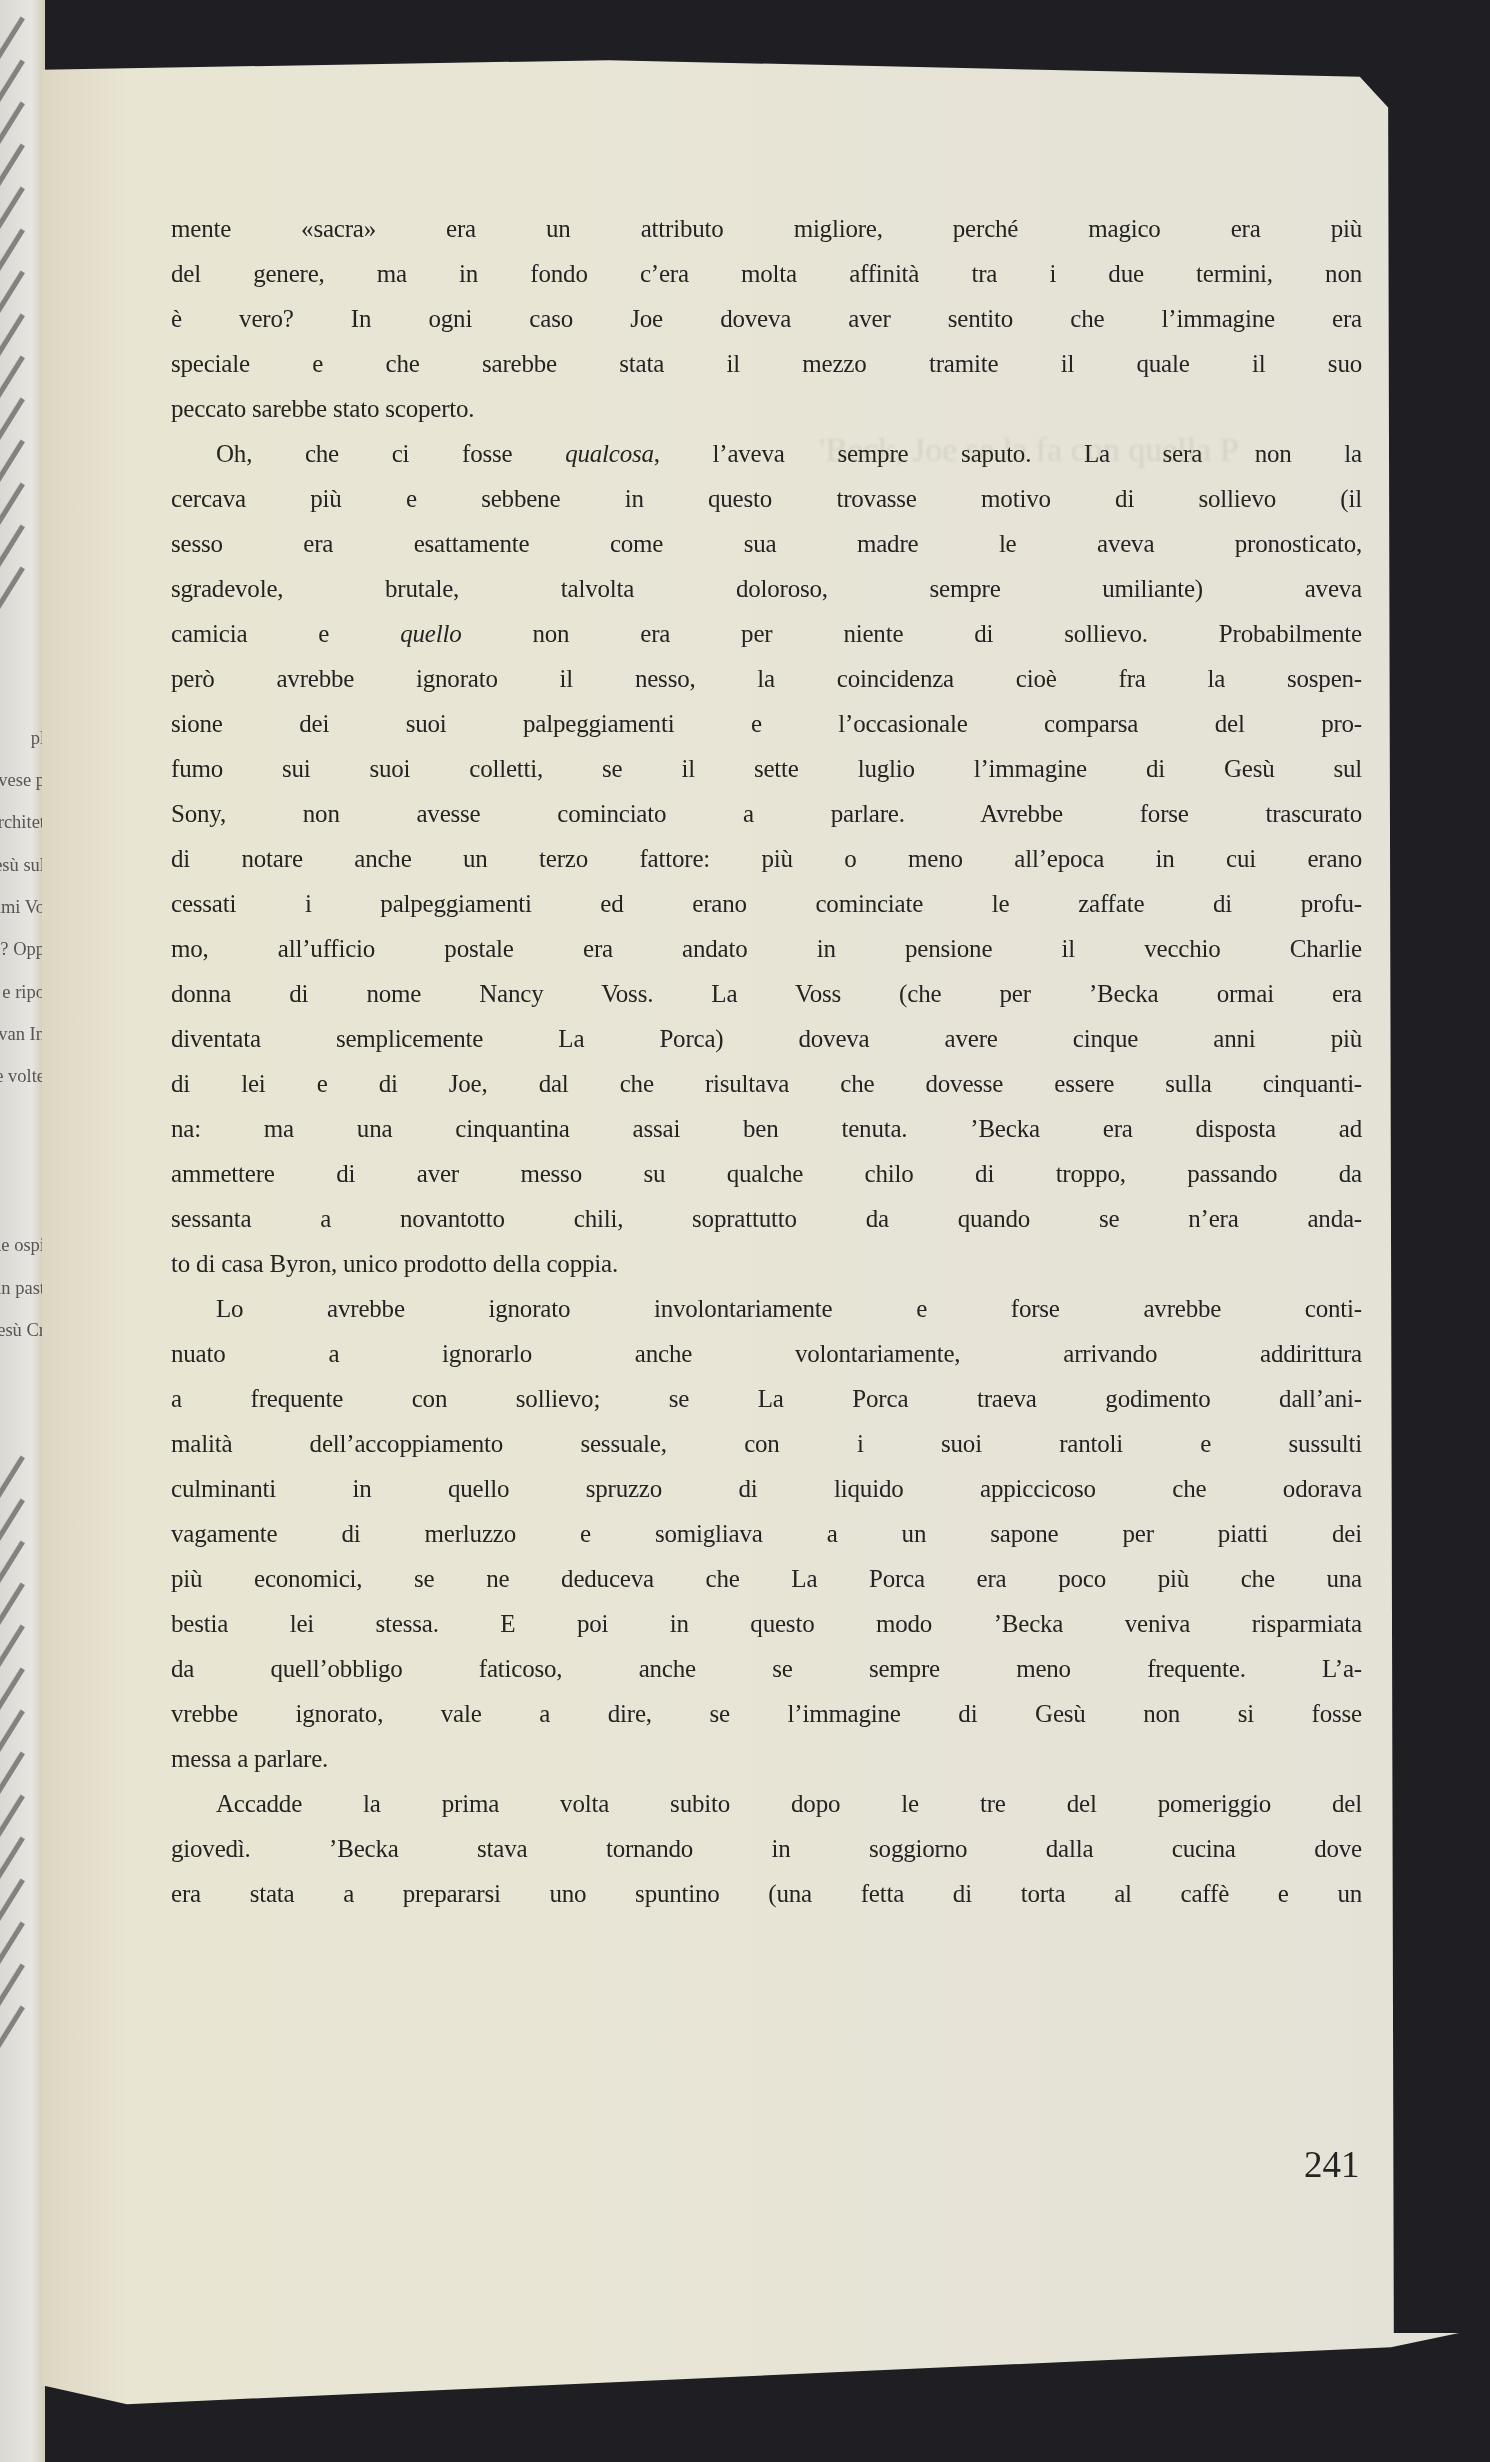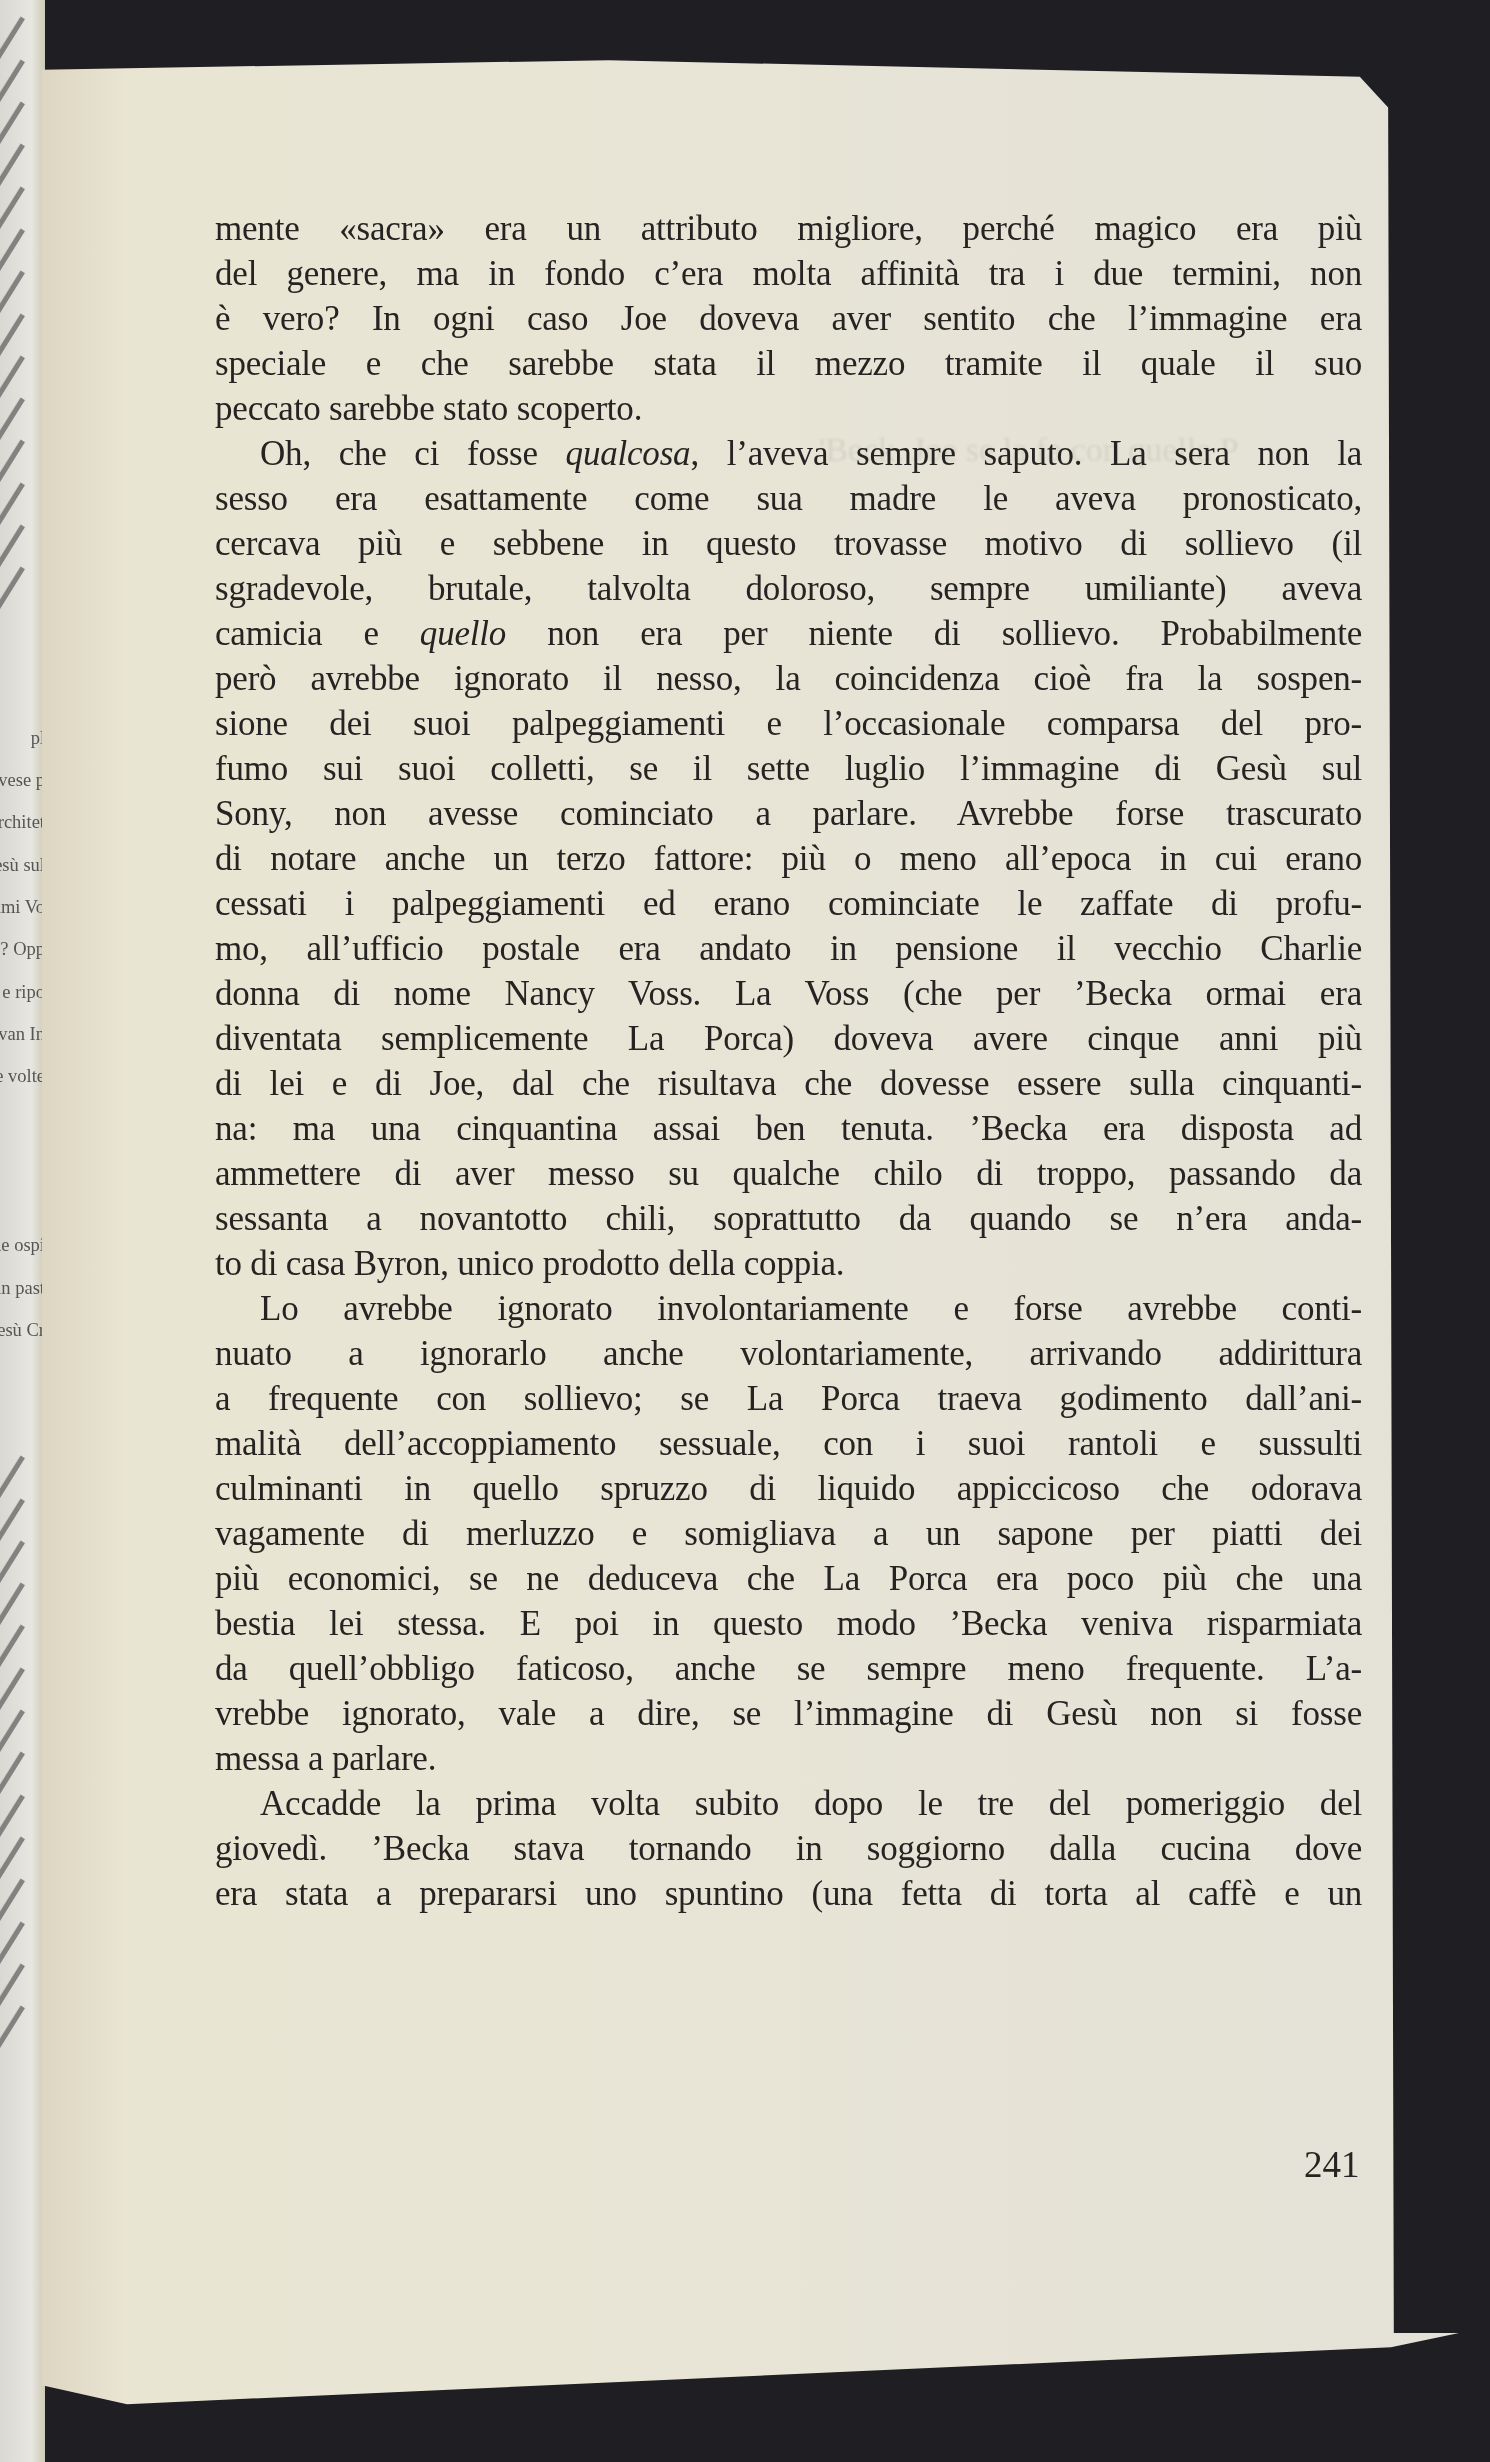--- a/index.html
+++ b/index.html
@@ -60,27 +60,26 @@
   .page-inner {
     position: absolute;
     left: 129px;
     top: 160px;
     width: 1191px;
     color: #262422;
   }
   .line {
     display: block;
     height: 45px;
-    font-size: 35px;
+    font-size: 25px;
     line-height: 45px;
     white-space: nowrap;
     text-align: justify;
     text-align-last: justify;
     letter-spacing: -0.2px;
-    margin-left: 44px;
   }
   .line.last {
     text-align-last: left;
   }
   .line.indent {
     padding-left: 45px;
   }
   .line em {
     font-style: italic;
   }
@@ -151,22 +150,22 @@
   <div class="page-inner" id="body-text">
       <div>
         <span class="line"><span>mente «sacra» era un attributo migliore, perché magico era più</span></span>
         <span class="line"><span>del genere, ma in fondo c’era molta affinità tra i due termini, non</span></span>
         <span class="line"><span>è vero? In ogni caso Joe doveva aver sentito che l’immagine era</span></span>
         <span class="line"><span>speciale e che sarebbe stata il mezzo tramite il quale il suo</span></span>
         <span class="line last"><span>peccato sarebbe stato scoperto.</span></span>
       </div>
       <div>
         <span class="line indent"><span>Oh, che ci fosse </span><em>qualcosa</em><span>, l’aveva sempre saputo. La sera non la</span></span>
+        <span class="line"><span>cercava più e sebbene in questo trovasse motivo di sollievo (il</span></span>
         <span class="line"><span>sesso era esattamente come sua madre le aveva pronosticato,</span></span>
-        <span class="line"><span>cercava più e sebbene in questo trovasse motivo di sollievo (il</span></span>
         <span class="line"><span>sgradevole, brutale, talvolta doloroso, sempre umiliante) aveva</span></span>
         <span class="line"><span>camicia e </span><em>quello</em><span> non era per niente di sollievo. Probabilmente</span></span>
         <span class="line"><span>però avrebbe ignorato il nesso, la coincidenza cioè fra la sospen-</span></span>
         <span class="line"><span>sione dei suoi palpeggiamenti e l’occasionale comparsa del pro-</span></span>
         <span class="line"><span>fumo sui suoi colletti, se il sette luglio l’immagine di Gesù sul</span></span>
         <span class="line"><span>Sony, non avesse cominciato a parlare. Avrebbe forse trascurato</span></span>
         <span class="line"><span>di notare anche un terzo fattore: più o meno all’epoca in cui erano</span></span>
         <span class="line"><span>cessati i palpeggiamenti ed erano cominciate le zaffate di profu-</span></span>
         <span class="line"><span>mo, all’ufficio postale era andato in pensione il vecchio Charlie</span></span>
         <span class="line"><span>donna di nome Nancy Voss. La Voss (che per ’Becka ormai era</span></span>

